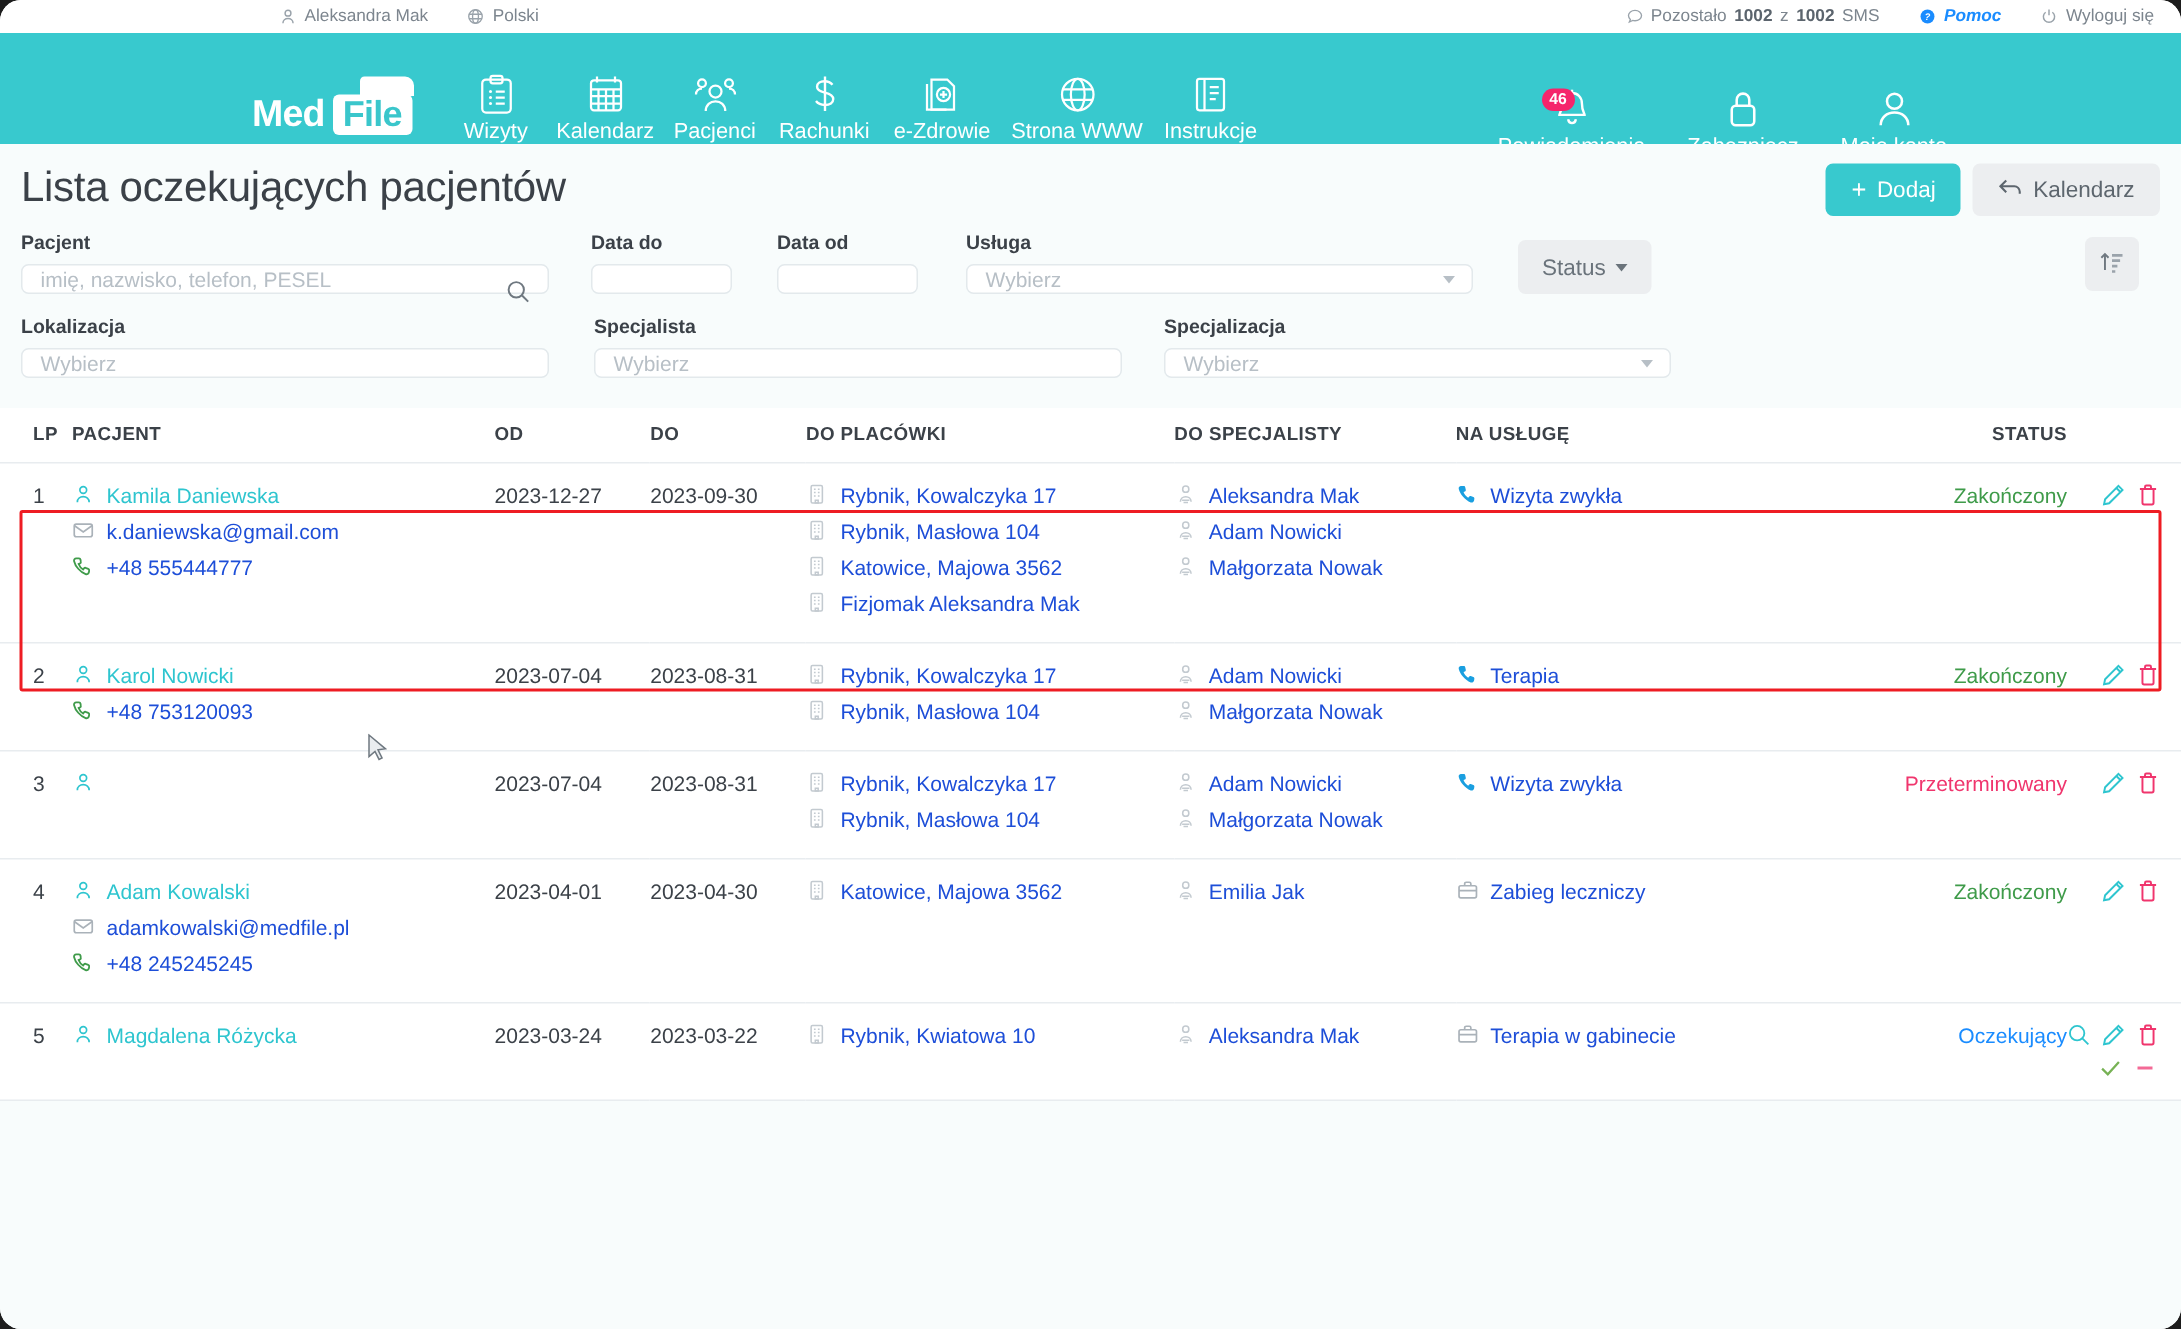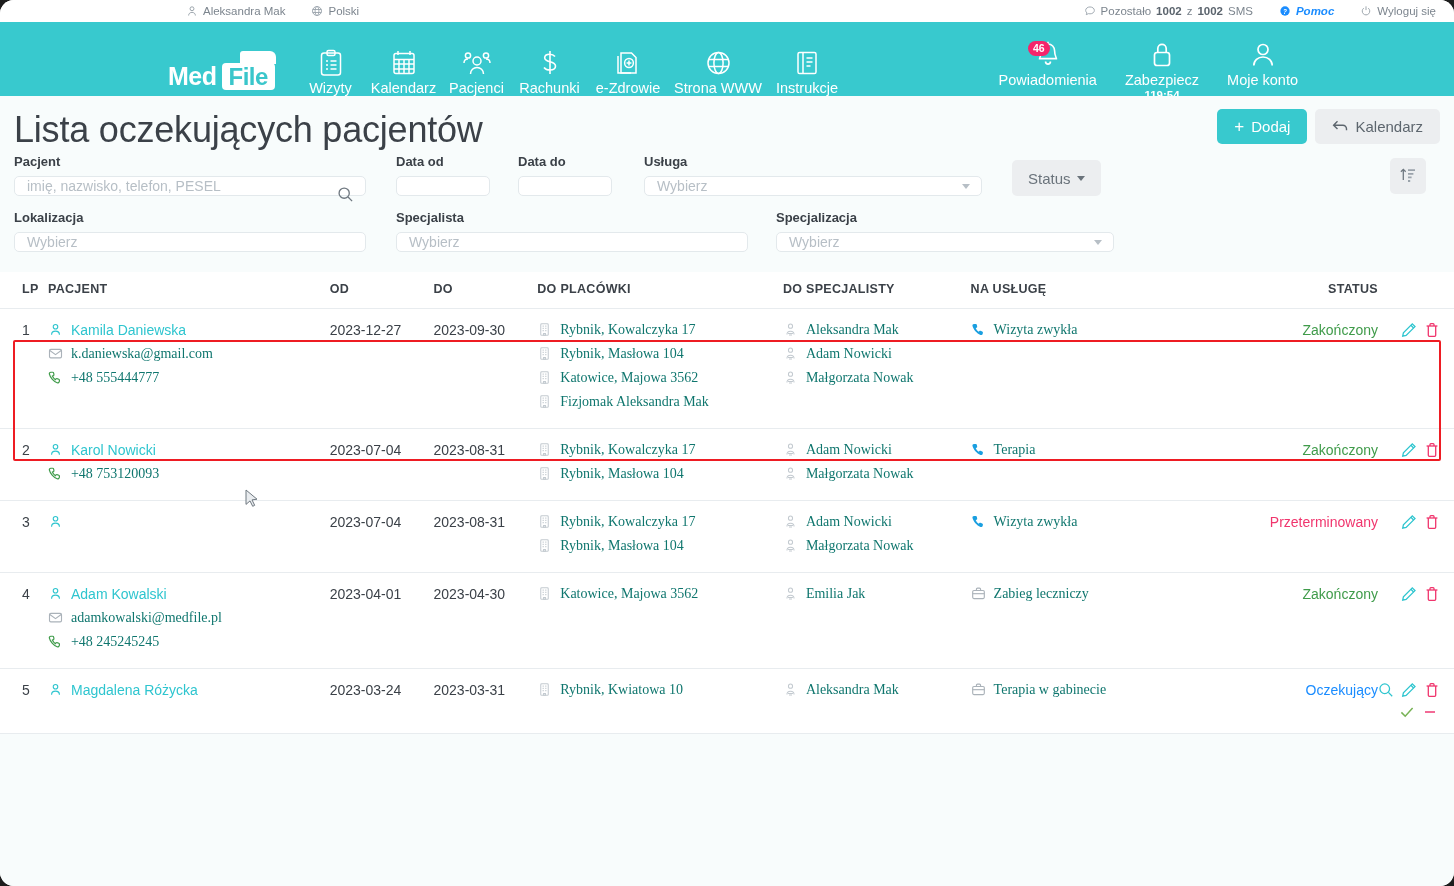--- a/index.html
+++ b/index.html
@@ -46,35 +46,35 @@
   .navitem{
     width:73px; display:flex; flex-direction:column; align-items:center;
     cursor:pointer; text-align:center;
   }
   .navitem .ni-ico{ height:30px; display:flex; align-items:center; justify-content:center; }
   .navitem .ni-lab{ font-size:14.5px; margin-top:2px; white-space:nowrap; }
   .navitems .w-ezd{ width:84px; }
   .navitems .w-www{ width:96px; }
   .navitems .w-ins{ width:82px; }
 
-  .navright{ position:absolute; right:142px; top:18px; display:flex; }
+  .navright{ position:absolute; right:142px; top:36px; display:flex; }
   .navright .navitem{ width:auto; padding:0 14px; }
   .navitem .badge{
     position:absolute; margin-left:-18px; margin-top:-14px;
     background:#f5256b; color:#fff; font-size:10.5px; font-weight:bold;
     border-radius:10px; padding:1px 5px; line-height:13px;
   }
   .subtime{ font-size:11.5px; font-weight:bold; margin-top:1px; }
 
   
   .page{ background:#f8fcfc; height:calc(886px - 22px - 74px); position:relative; }
 
   .titlerow{ position:relative; height:58px; }
   .ptitle{
-    position:absolute; left:14px; top:13px; font-size:36px; color:#3b4148;
+    position:absolute; left:14px; top:13px; font-size:28px; color:#3b4148;
     font-weight:normal; letter-spacing:-.2px;
   }
   .btns{ position:absolute; right:14px; top:13px; display:flex; gap:8px; }
   .btn{
     border:none; border-radius:5px; font-size:15px; padding:9px 17px;
     cursor:pointer; display:flex; align-items:center; gap:7px;
     font-family:"Liberation Sans", sans-serif;
   }
   .btn-primary{ background:#38c9ce; color:#fff; }
   .btn-plain{ background:#eceef0; color:#5d666e; }
@@ -129,21 +129,21 @@
   .c-fac{ width:246px; }
   .c-spec{ width:188px; }
   .c-serv{ width:296px; }
   .c-stat{ width:112px; text-align:right !important; }
   .c-act{ width:62px; padding-right:14px !important; }
 
   .lpnum{ color:#3b4148; font-size:14px; }
   .line{ display:flex; align-items:flex-start; gap:8px; height:21px; }
   .line + .line{ margin-top:3px; }
   .pname{ color:#2ec5cf; }
-  .muted{ color:#0f766e;font-family:Liberation Serif, serif; }
+  .muted{ color:#1d4ed8; }
   .dark{ color:#3b4148; }
   .ico{ width:15px; height:15px; flex:0 0 auto; display:block; }
 
   .st-done{ color:#3f9b4a; font-size:14px; }
   .st-over{ color:#f0356d; font-size:14px; }
   .st-wait{ color:#1a8cff; font-size:14px; }
 
   .acts{ display:flex; justify-content:flex-end; gap:7px; }
   .acts2{ display:flex; justify-content:flex-end; gap:7px; margin-top:6px; padding-right:2px; }
   .abtn{ background:none;border:none;padding:0;cursor:pointer;line-height:0; }
@@ -360,28 +360,28 @@
         <div class="fgroup" style="width:352px;">
           <span class="flabel">Pacjent</span>
           <div class="fctl">
             <span>imię, nazwisko, telefon, PESEL</span>
             <span class="srch"><svg width="17" height="17" viewBox="0 0 18 18" fill="none" stroke="#6f7880" stroke-width="1.4">
                   <circle cx="7.6" cy="7.6" r="5.4"></circle>
                   <path d="M11.7 11.7 16 16"></path>
                 </svg></span>
           </div>
         </div>
-        <div class="fgroup" style="width:94px; margin-left:30px;">
-          <span class="flabel">Data od</span>
+        <div class="fgroup" style="width:94px; margin-left:28px;">
+          <span class="flabel">Data do</span>
           <div class="fctl">
               <span></span>
             </div>
         </div>
-        <div class="fgroup" style="width:94px; margin-left:28px;">
-          <span class="flabel">Data do</span>
+        <div class="fgroup" style="width:94px; margin-left:30px;">
+          <span class="flabel">Data od</span>
           <div class="fctl">
               <span></span>
             </div>
         </div>
         <div class="fgroup" style="width:338px; margin-left:32px;">
           <span class="flabel">Usługa</span>
           <div class="fctl">
             <span>Wybierz</span>
             <i class="caret"></i>
           </div>
@@ -762,21 +762,21 @@
               <td class="c-pat">
                 <div class="line">
                   <svg class="ico" viewBox="0 0 16 16" fill="none" stroke="#2ec5cf" stroke-width="1.2">
                     <circle cx="8" cy="5" r="2.4"></circle>
                     <path d="M3.8 13.6c0-2.4 1.9-3.9 4.2-3.9s4.2 1.5 4.2 3.9"></path>
                   </svg>
                   <span class="pname">Magdalena Różycka</span>
                 </div>
               </td>
               <td class="c-od"><span class="dark">2023-03-24</span></td>
-              <td class="c-do"><span class="dark">2023-03-31</span></td>
+              <td class="c-do"><span class="dark">2023-03-22</span></td>
               <td class="c-fac">
                 <div class="line">
                   <svg class="ico" viewBox="0 0 16 16" fill="none" stroke="#c3cad0" stroke-width="1.1">
                     <rect x="4" y="1.8" width="8" height="12.4" rx="1"></rect>
                     <path d="M6 4.4h1.2M8.8 4.4H10M6 6.8h1.2M8.8 6.8H10M6 9.2h1.2M8.8 9.2H10M7 12.2h2v2h-2z"></path>
                   </svg>
                   <span class="muted">Rybnik, Kwiatowa 10</span>
                 </div>
               </td>
               <td class="c-spec">

